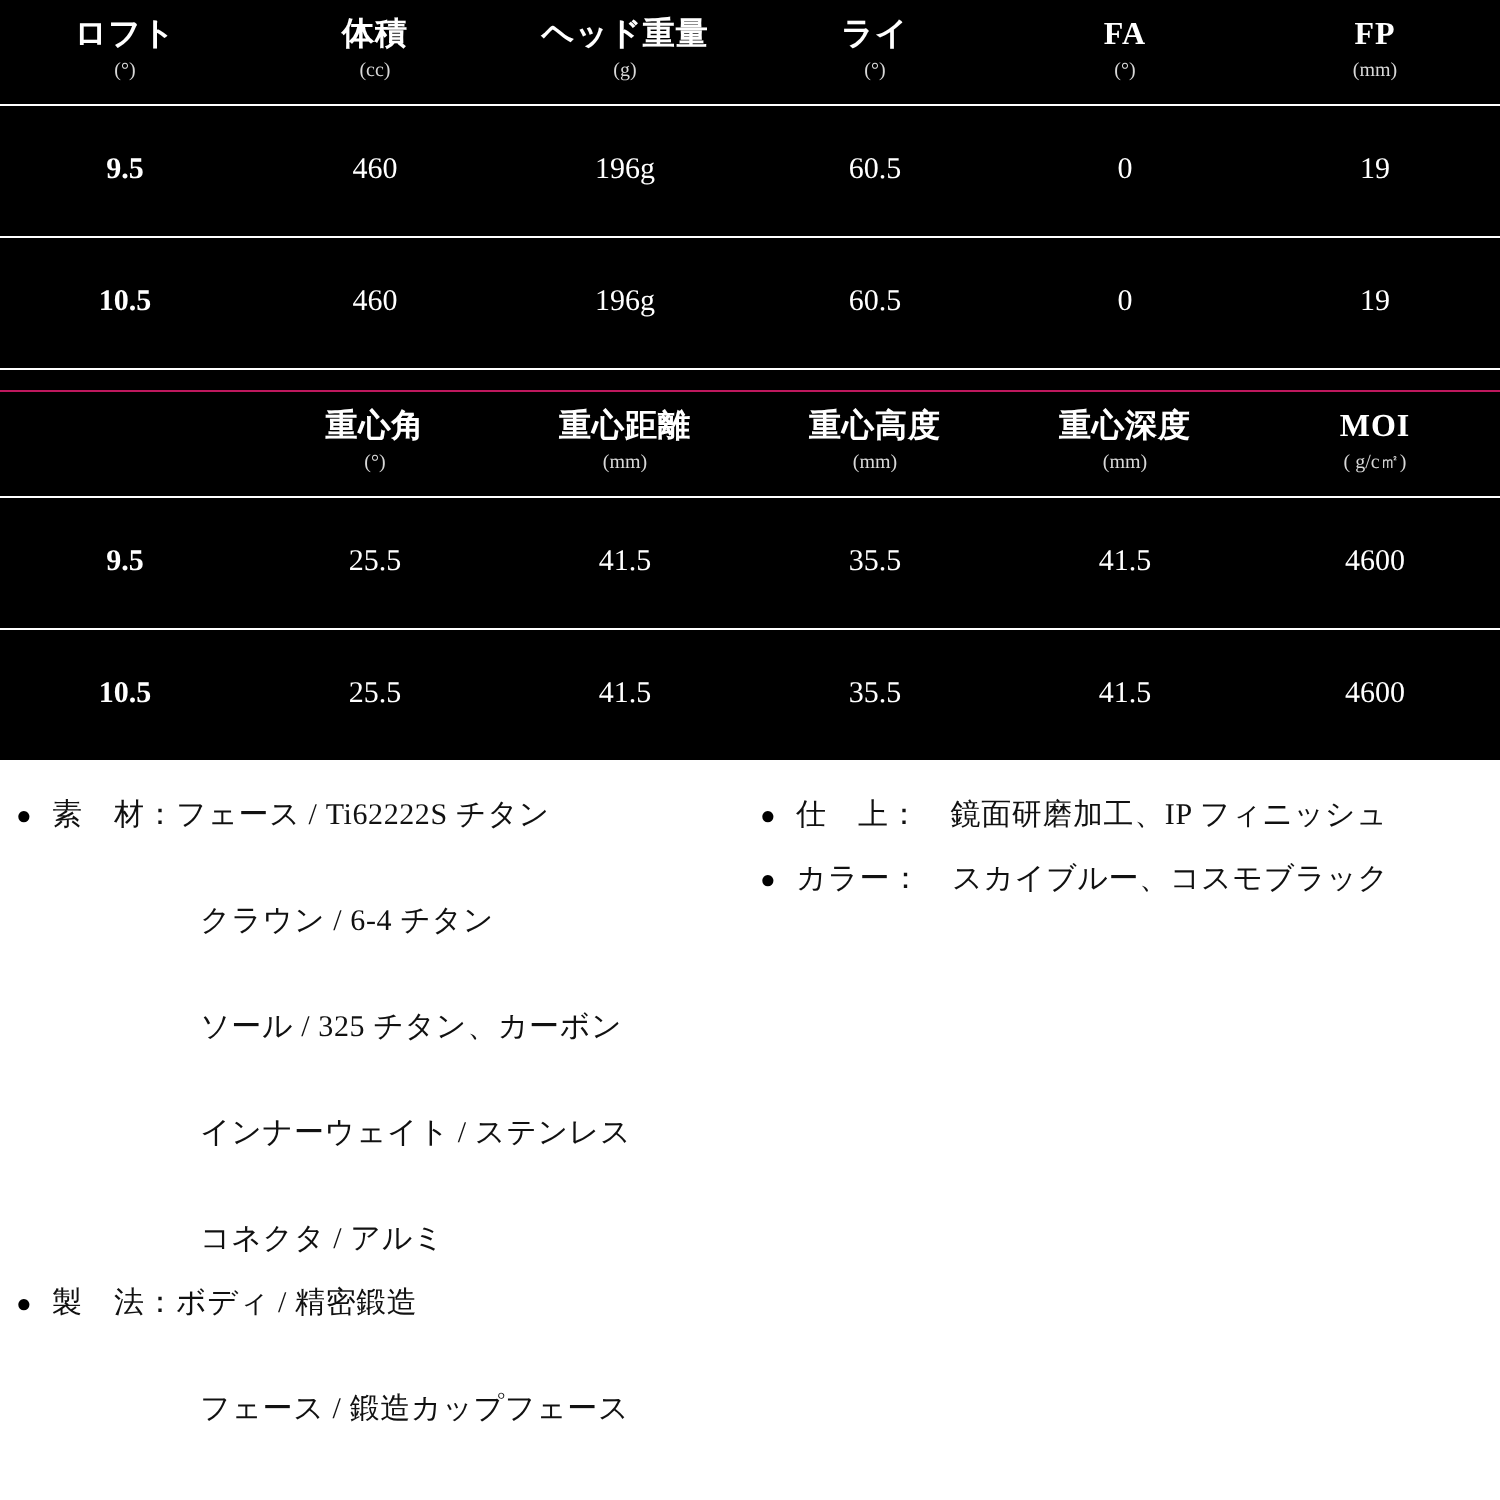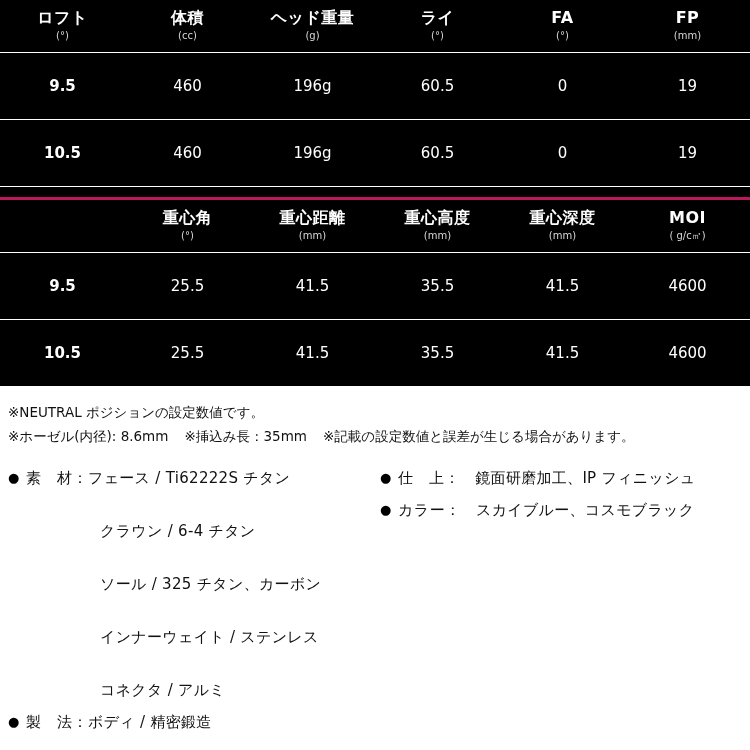--- a/index.html
+++ b/index.html
@@ -9,20 +9,21 @@
     background: #ffffff;
     font-family: "DejaVu Sans", "Liberation Sans", sans-serif;
     color: #111111;
     overflow: hidden;
   }
   .page {
     position: relative;
     width: 750px;
     height: 750px;
     background: #ffffff;
+    font-family: Liberation Serif, serif;
   }
 
   
   .spec-block { width: 750px; background: #000000; }
   table.spec {
     width: 750px;
     border-collapse: collapse;
     table-layout: fixed;
   }
   table.spec th, table.spec td {
@@ -58,21 +59,21 @@
   }
   .data-row td.first {
     font-weight: bold;
   }
   .gap-row td {
     background: #000000;
     height: 10px;
     padding: 0;
     border-top: 1px solid #ffffff;
   }
-  .spec2-top td, .spec2-top th { border-top: 3px solid #be185d; }
+  .spec2-top td, .spec2-top th { border-top: 1px solid #be185d; }
 
   
   .notes {
     padding: 14px 8px 2px 8px;
     font-size: 13.5px;
     line-height: 24px;
     color: #111111;
   }
   .notes .line { white-space: nowrap; }
   .notes .sep { display: inline-block; width: 16px; }
@@ -239,26 +240,20 @@
         <td>25.5</td>
         <td>41.5</td>
         <td>35.5</td>
         <td>41.5</td>
         <td>4600</td>
       </tr>
     </tbody>
       </table>
   </div>
 
-  <div class="notes">
-    <div class="line">※NEUTRAL ポジションの設定数値です。</div>
-    <div class="line">
-      <span>※ホーゼル(内径): 8.6mm</span><span class="sep"></span><span>※挿込み長：35mm</span><span class="sep"></span><span>※記載の設定数値と誤差が生じる場合があります。</span>
-    </div>
-  </div>
 
   <div class="materials">
     <div class="mat-cols">
       <div class="col-left">
 
         <div class="mrow">
           <span class="bullet">●</span>
           <span class="mlabel">素　材：</span>
           <span class="mval">フェース / Ti62222S チタン</span>
         </div>

